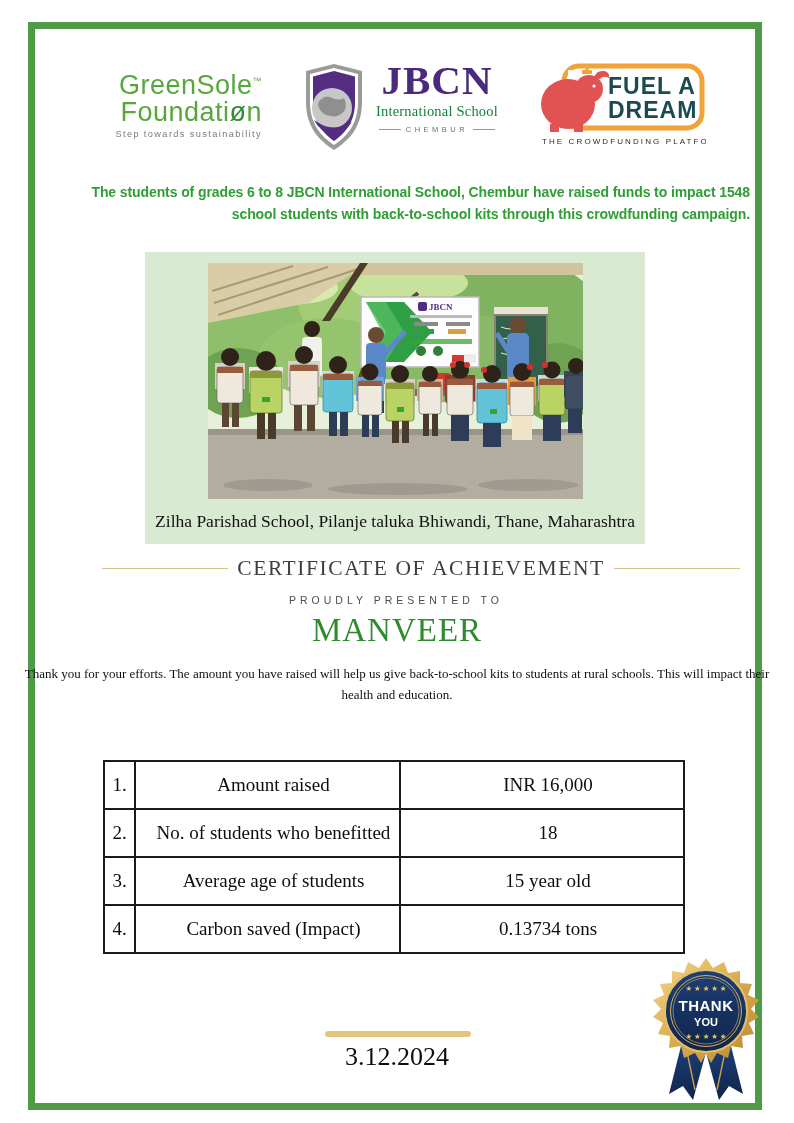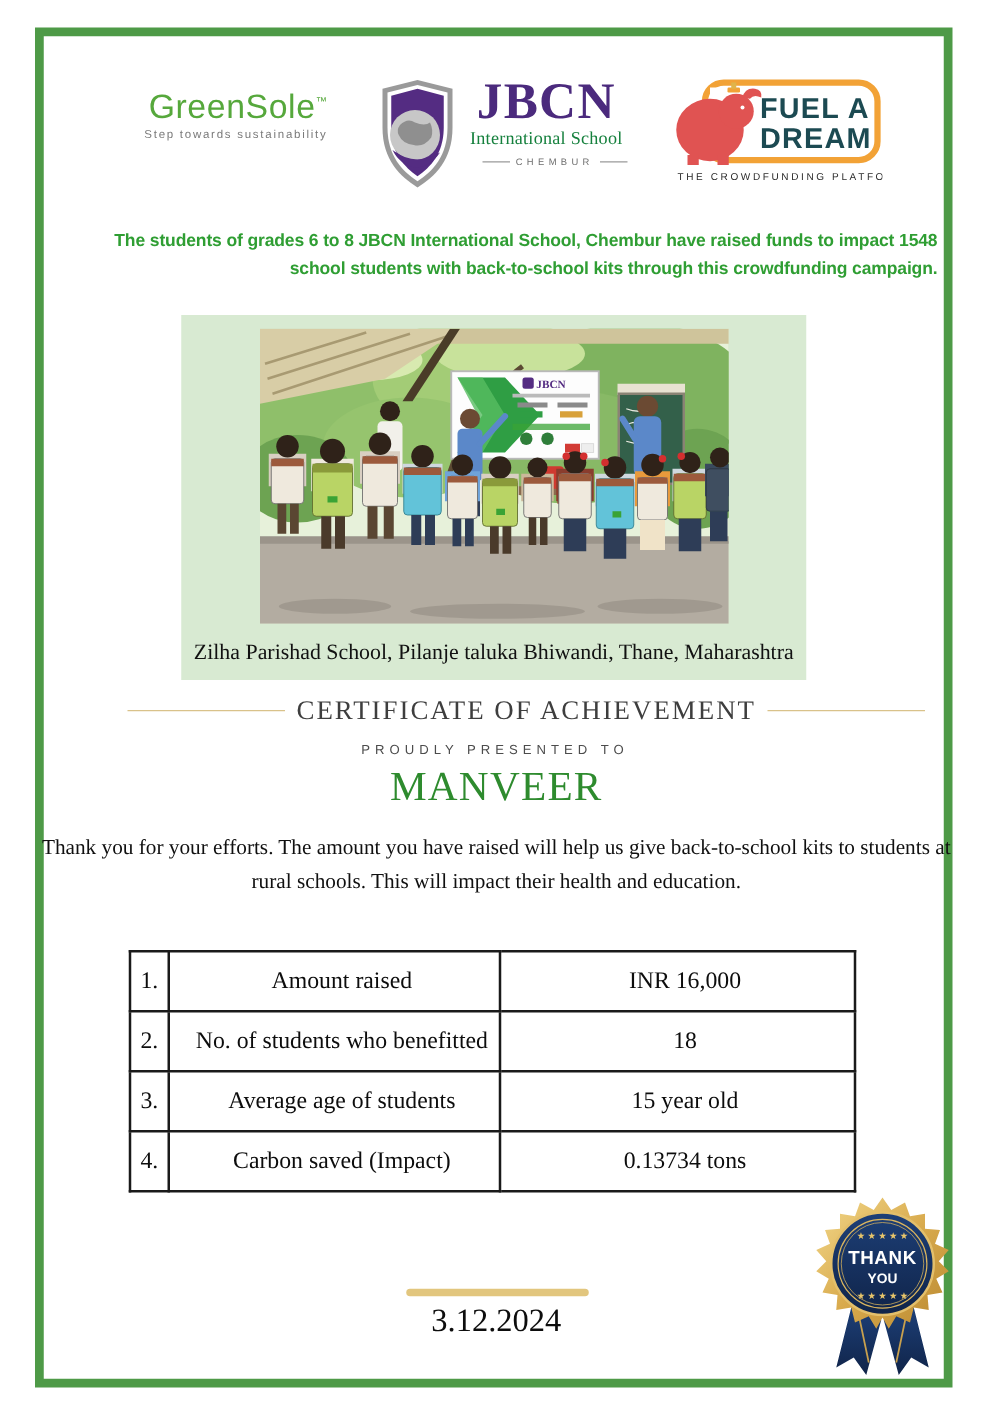--- a/index.html
+++ b/index.html
@@ -22,21 +22,21 @@
   .gs-line2 { font-size:27px; color:#56a83c; font-weight:500; letter-spacing:0.5px; line-height:1.0; }
   .gs-leaf { color:#2f8c35; }
   .gs-tagline { font-size:9.2px; color:#7a7a7a; letter-spacing:1.4px; margin-top:3px; }
 
   .logo-jbcn { position:absolute; left:302px; top:60px; width:200px; height:94px; }
   .jbcn-shield { position:absolute; left:0; top:2px; }
   .jbcn-text { position:absolute; left:70px; top:0; width:130px; text-align:center; }
   .jbcn-acronym { font-size:41px; font-weight:bold; color:#4b2a7d; line-height:1.0; letter-spacing:1px;
     font-family:"Liberation Serif",serif; }
   .jbcn-school { font-size:14.5px; color:#15803d; margin-top:2px; letter-spacing:0.2px; }
-  .jbcn-chembur { display:flex; align-items:center; justify-content:flex-end; gap:5px; margin-top:5px; }
+  .jbcn-chembur { display:flex; align-items:center; justify-content:center; gap:5px; margin-top:5px; }
   .jbcn-chembur .dash { flex:0 0 22px; border-top:1px solid #9a9a9a; }
   .jbcn-chembur span.txt { font-size:7.5px; letter-spacing:3.5px; color:#6e6e6e;
     font-family:"Liberation Sans",sans-serif; }
 
   .logo-fuel { position:absolute; left:534px; top:62px; width:172px; height:92px; }
 
   
   .intro {
     position:absolute; left:44px; top:182px; width:706px; text-align:right;
     font-family:"Liberation Sans","DejaVu Sans",sans-serif; font-weight:bold;
@@ -55,21 +55,21 @@
   .title-row { position:absolute; left:0; top:556px; width:794px; display:flex;
     align-items:center; justify-content:center;padding-left:48px; }
   .title-row .gold-line { width:126px; border-top:1.5px solid #d9c28a; margin:0 9px; }
   .cert-title { font-size:21.5px; color:#3e3e3e; letter-spacing:1.6px; white-space:nowrap;
     font-family:"Liberation Serif",serif; }
   .presented { position:absolute; left:0; top:594px; width:792px; text-align:center;
     font-family:"Liberation Sans",sans-serif; font-size:10.5px; letter-spacing:4px; color:#4c4c4c; }
   .recipient { position:absolute; left:0; top:612px; width:794px; text-align:center;
     font-size:33px; color:#2e8b2e; letter-spacing:1px; }
   .message { position:absolute; left:24px; top:664px; width:746px; text-align:center;
-    font-size:17px; line-height:1.6; color:#101010; }
+    font-size:13px; line-height:1.6; color:#101010; }
 
   
   .impact-table { position:absolute; left:103px; top:760px; border-collapse:collapse;
     table-layout:fixed; width:580px; }
   .impact-table td { border:2px solid #1a1a1a; height:48px; vertical-align:middle;
     font-size:19px; color:#0d0d0d;text-align:center; }
   .impact-table .c-num { width:31px; text-align:center; }
   .impact-table .c-label { width:265px; padding-left:12px; }
   .impact-table .c-value { width:284px; padding-left:12px; }
 
@@ -81,20 +81,21 @@
   .badge { position:absolute; left:643px; top:954px; width:126px; height:148px; }
 </style>
 </head>
 <body>
 
 <div class="page">
   <div class="frame"></div>
 
   <div class="logo-greensole">
     <div class="gs-line1"><span>GreenSole</span><span class="gs-tm">™</span></div>
+    <div class="gs-line2"><span>F</span><span>oundati</span><span class="gs-leaf">ø</span><span>n</span></div>
     <div class="gs-tagline">Step towards sustainability</div>
   </div>
 
   <div class="logo-jbcn">
     <svg class="jbcn-shield" width="64" height="90" viewBox="0 0 64 90">
       <path d="M32 2 L60 9 V40 C60 66 46 79 32 88 C18 79 4 66 4 40 V9 Z" fill="#9a9a9a"></path>
       <path d="M32 6 L56 12 V40 C56 63 44 75 32 83 C20 75 8 63 8 40 V12 Z" fill="#ffffff"></path>
       <path d="M32 9 L53 14.5 V40 C53 61 42 72 32 79 C22 72 11 61 11 40 V14.5 Z" fill="#542c82"></path>
       <circle cx="30" cy="46" r="20" fill="#c7c7c7"></circle>
       <path d="M18 38 q6 -6 12 -2 q8 3 12 0 q3 6 1 12 q-6 8 -14 6 q-9 -1 -12 -8 q-2 -4 1 -8 Z" fill="#8f8f8f"></path>

